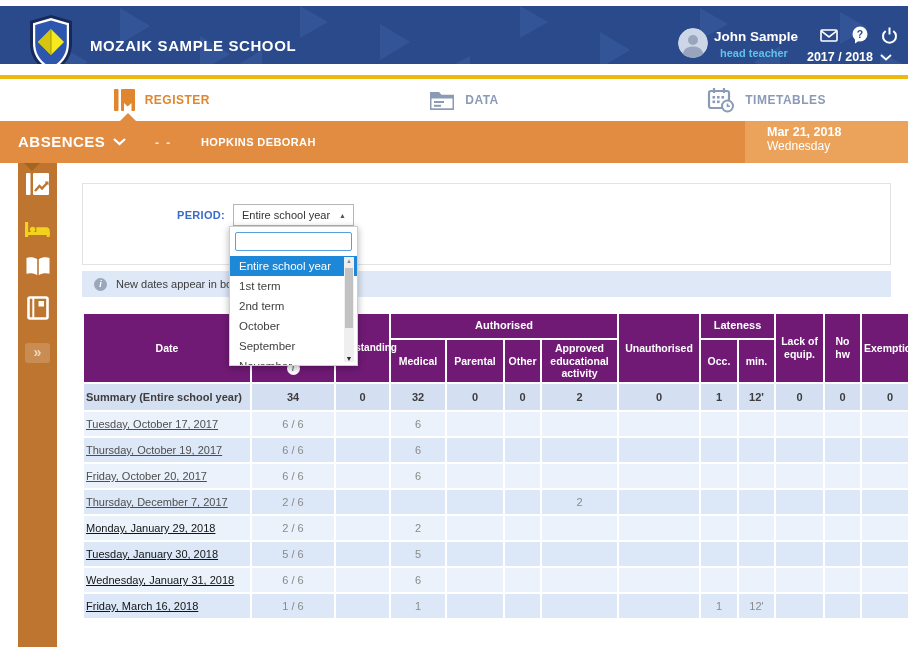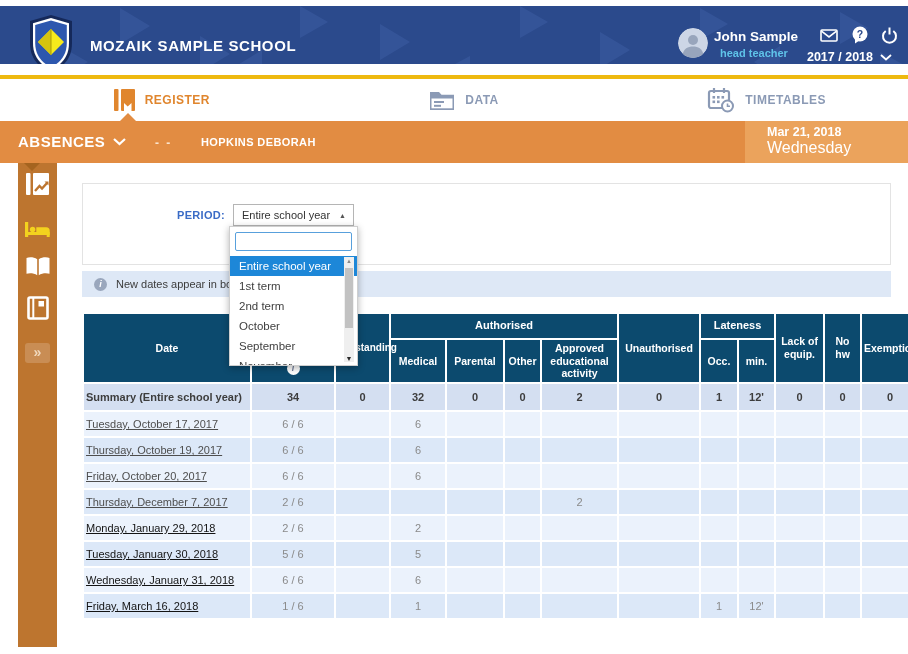--- a/index.html
+++ b/index.html
@@ -26,21 +26,21 @@
   .tab.active { color:#e0862e; }
   .tab-notch { position:absolute; left:120px; bottom:0; width:0; height:0; border-left:8px solid transparent; border-right:8px solid transparent; border-bottom:8px solid #e28c42; }
 
   
   .ctx { position:absolute; left:0; top:121px; width:908px; height:42px; background:#e28c42; color:#fff; }
   .ctx-section { position:absolute; left:18px; top:12px; font-size:15px; font-weight:bold; letter-spacing:.5px; display:flex; align-items:center; gap:8px; cursor:pointer; }
   .ctx-sep { position:absolute; left:155px; top:15px; font-size:12px; font-weight:bold; color:#fbe3cb; letter-spacing:2px; }
   .ctx-student { position:absolute; left:185px; top:15px; font-size:11px; font-weight:bold; letter-spacing:.4px;margin-left:16px; }
   .date-box { position:absolute; right:0; top:0; width:163px; height:42px; background:#eba35c; padding:4px 0 12px 22px; }
   .date-line1 { font-size:12.5px; font-weight:bold; }
-  .date-line2 { font-size:16px; }
+  .date-line2 { font-size:12px; }
 
   
   .sidebar { position:absolute; left:18px; top:163px; width:39px; height:484px; background:#bd752f; }
   .ctx-caret { position:absolute; left:24px; top:163px; width:0; height:0; border-left:8px solid transparent; border-right:8px solid transparent; border-top:8px solid #a5641f; }
   .sb-icon { position:absolute; left:0; width:39px; display:flex; justify-content:center; cursor:pointer; }
   .sb-expand { position:absolute; left:7px; top:180px; width:25px; height:20px; background:rgba(255,255,255,.18); border-radius:3px; color:#f0d9bd; font-size:14px; font-weight:bold; text-align:center; line-height:18px; cursor:pointer; }
 
   
   .period-panel { position:absolute; left:82px; top:183px; width:809px; height:82px; background:#fff; border:1px solid #e3e3e3; }
   .period-label { position:absolute; left:100px; top:209px; width:125px; text-align:right; font-size:11px; font-weight:bold; color:#3a6bc6; letter-spacing:.3px; }
@@ -57,21 +57,21 @@
   .dd-sb-thumb { position:absolute; top:11px; left:1px; width:8px; height:60px; background:#c2c2c2; cursor:pointer; }
   .dd-sb-down { position:absolute; bottom:0; left:0; width:10px; text-align:center; font-size:7px; color:#2a2a2a; cursor:pointer; }
 
   
   .info-bar { position:absolute; left:82px; top:271px; width:809px; height:26px; background:#dee8f6; display:flex; align-items:center; }
   .info-ico { display:inline-block; width:13px; height:13px; border-radius:50%; background:#9aa7bd; color:#fff; font-size:9px; font-weight:bold; text-align:center; line-height:13px; margin:0 9px 0 12px; font-style:italic; }
   .info-text { font-size:11px; color:#3c3c3c; }
 
   
   .abs-table { position:absolute; left:82px; top:312px; width:811px; border-collapse:separate; border-spacing:2px; table-layout:fixed; }
-  .abs-table th { background:#0c4a6e; color:#fff; font-weight:bold; text-align:center; vertical-align:middle; padding:2px 2px; line-height:1.2; }
+  .abs-table th { background:#701a75; color:#fff; font-weight:bold; text-align:center; vertical-align:middle; padding:2px 2px; line-height:1.2; }
   .abs-table th.group { height:24px; font-size:11px; }
   .abs-table th.sub { height:42px; font-size:10.5px; }
   .abs-table th.rsp { font-size:10.5px; }
   .abs-table th.nw { white-space:nowrap; font-size:10px; }
   .h-info { display:block; width:13px; height:13px; border-radius:50%; background:#fff; color:#75819d; font-size:9px; font-weight:bold; line-height:13px; margin:3px auto 0; font-style:italic; }
   .abs-table td { height:24px; padding:1px 2px; font-size:11px; text-align:center; color:#8a8a8a; vertical-align:middle; }
   .abs-table td.date-cell { text-align:left; }
   tr.odd td { background:#ebf2fc; }
   tr.even td { background:#dce8f8; }
   tr.summary td { background:#d4dff1; color:#3d3d3d; font-weight:bold; height:26px; }

